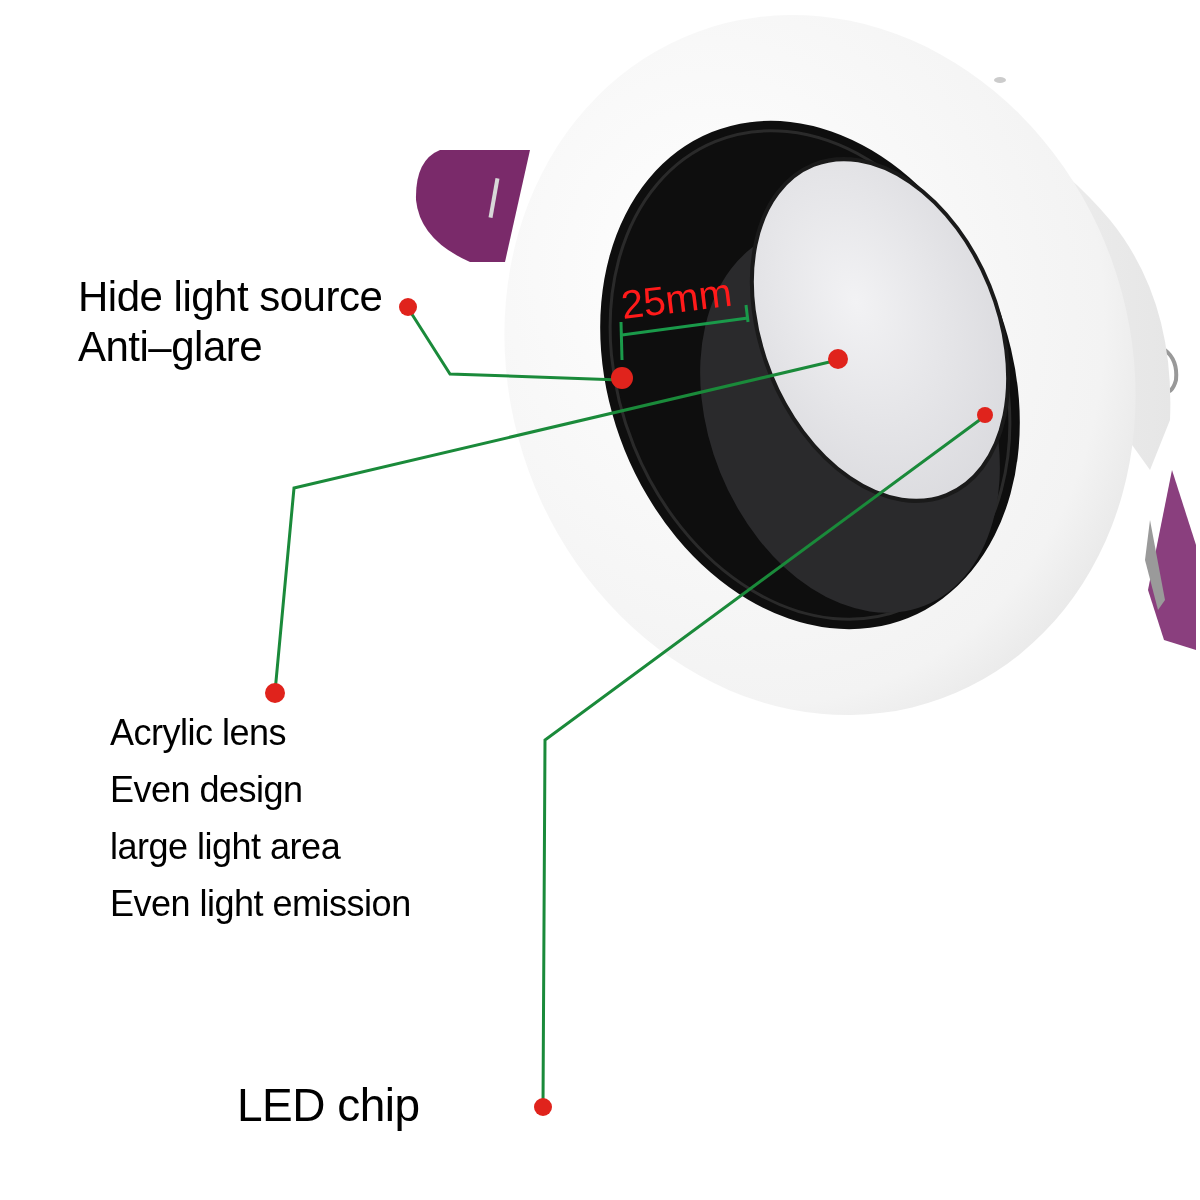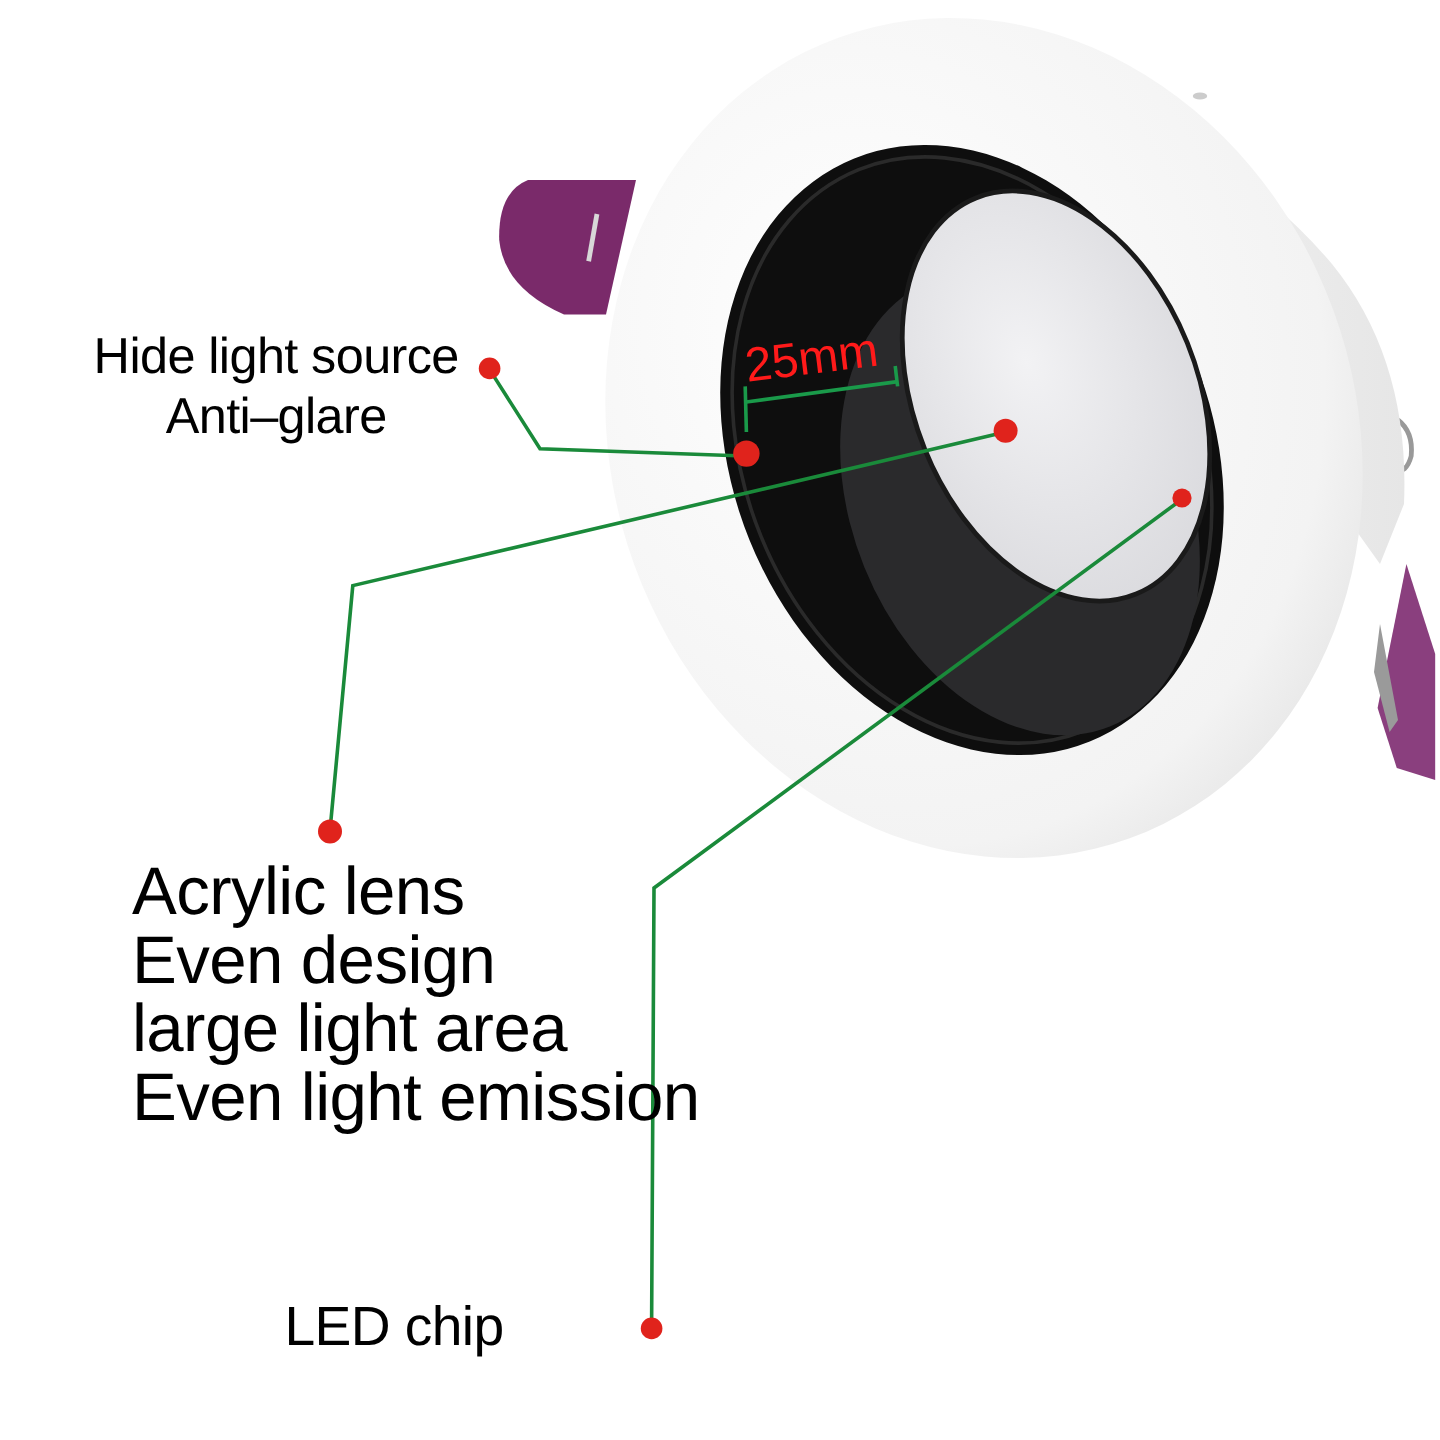--- a/index.html
+++ b/index.html
@@ -3,22 +3,22 @@
 <meta charset="utf-8">
 <style>
   html, body { margin:0; padding:0; background:#ffffff; }
   body { width:1200px; height:1200px; position:relative; overflow:hidden;
          font-family:"Liberation Sans", "DejaVu Sans", sans-serif; }
   #stage { position:absolute; left:0; top:0; width:1200px; height:1200px; }
   .label { position:absolute; color:#000; font-family:"Liberation Sans", sans-serif;
            font-stretch:condensed; letter-spacing:-0.5px; line-height:1.0; white-space:nowrap; }
   .label span { display:block; }
   .lbl-hide { left:78px; top:276px; font-size:42px; }
-  .lbl-hide span { height:50px;text-align:center; }
-  .lbl-acrylic { left:110px; top:715px; font-size:56px; }
+  .lbl-hide span { height:50px; }
+  .lbl-acrylic { left:110px; top:715px; font-size:36px; }
   .lbl-acrylic span { height:57px; }
   .lbl-led { left:237px; top:1082px; font-size:46px; }
   .lbl-led span { height:57px;text-align:right; }
   .dim-text { position:absolute; left:624px; top:283px; color:#ff1a1a; font-size:40px;
               font-family:"Liberation Sans", sans-serif; transform:rotate(-7deg); transform-origin:left bottom; }
 </style>
 </head>
 <body>
 
 <div id="stage">

